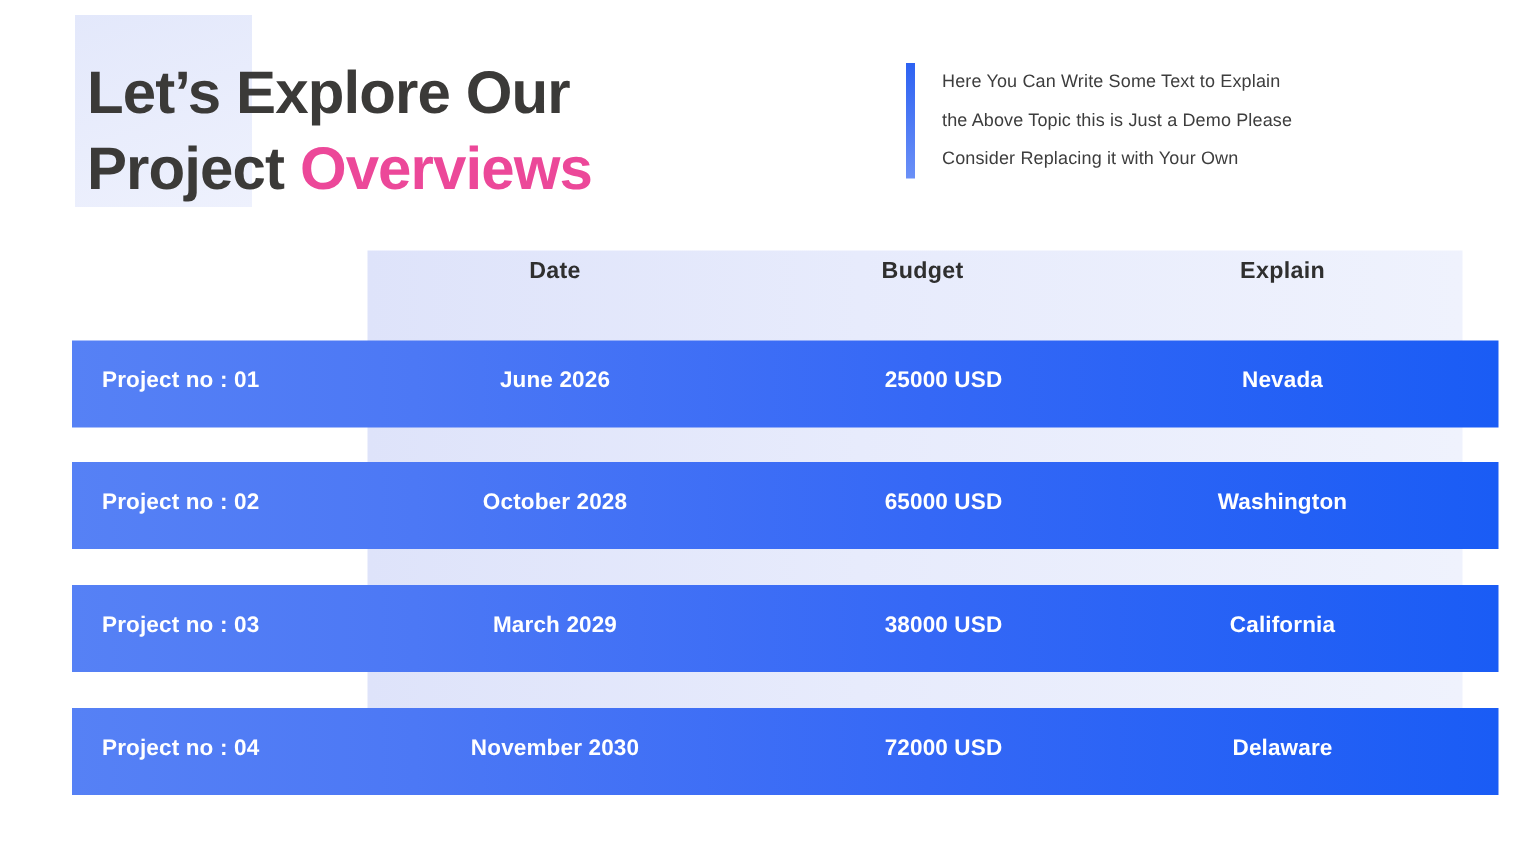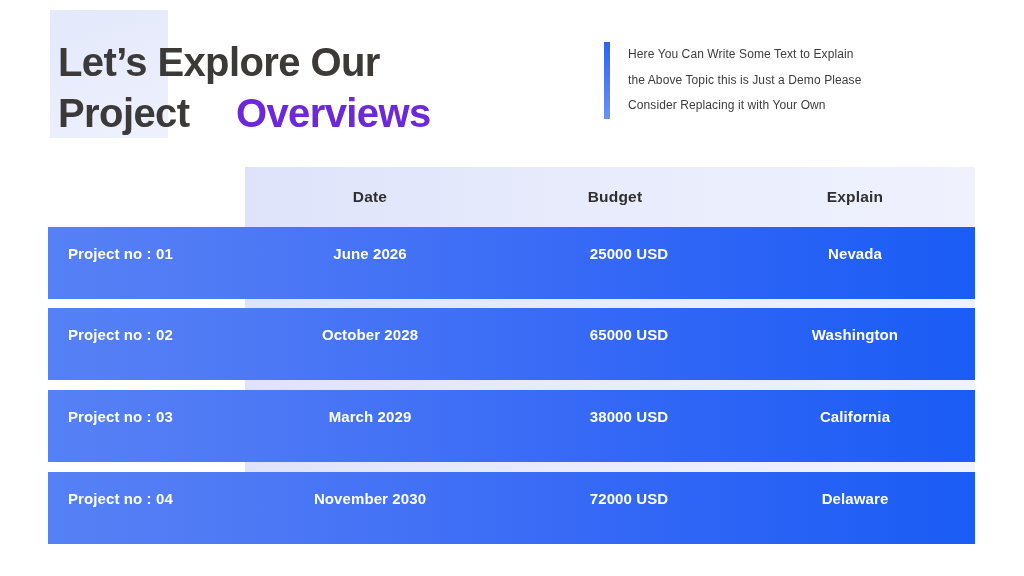--- a/index.html
+++ b/index.html
@@ -37,22 +37,21 @@
   }
   .title-line {
     font-size: 40px;
     font-weight: bold;
     color: #3b3a38;
     letter-spacing: -0.6px;
     line-height: 51px;
     white-space: nowrap;
   }
   .title-accent {
-    color: #6d28d9;
-    margin-left: 36px;
+    color: #ec4899;
   }
 
   .desc-wrap {
     position: absolute;
     left: 604px;
     top: 42px;
     width: 390px;
     display: flex;
     align-items: stretch;
   }
@@ -76,21 +75,21 @@
     position: absolute;
     left: 245px;
     top: 167px;
     width: 730px;
     height: 360px;
     background: linear-gradient(90deg, #dee3fa 0%, #e7ebfc 45%, #eff2fd 100%);
   }
   .table-head {
     position: absolute;
     left: 245px;
-    top: 167px;
+    top: 151px;
     width: 752px;
     height: 60px;
   }
   .head-cell {
     position: absolute;
     top: 0;
     height: 60px;
     line-height: 60px;
     text-align: center;
     font-size: 15.5px;
@@ -99,22 +98,23 @@
     letter-spacing: 0.2px;
   }
   .head-date     { left: 0px;   width: 250px; }
   .head-budget   { left: 250px; width: 240px; }
   .head-location { left: 490px; width: 240px; }
 
   .row {
     position: absolute;
     left: 48px;
     width: 927px;
-    height: 72px;
+    height: 58px;
     background: linear-gradient(90deg, #5681f5 0%, #4c78f5 24%, #3568f6 60%, #1a5cf5 100%);
+    padding-left: 24px;
   }
   .row-1 { top: 227px; }
   .row-2 { top: 308px; }
   .row-3 { top: 390px; }
   .row-4 { top: 472px; }
 
   .cell {
     position: absolute;
     top: 0;
     height: 54px;

